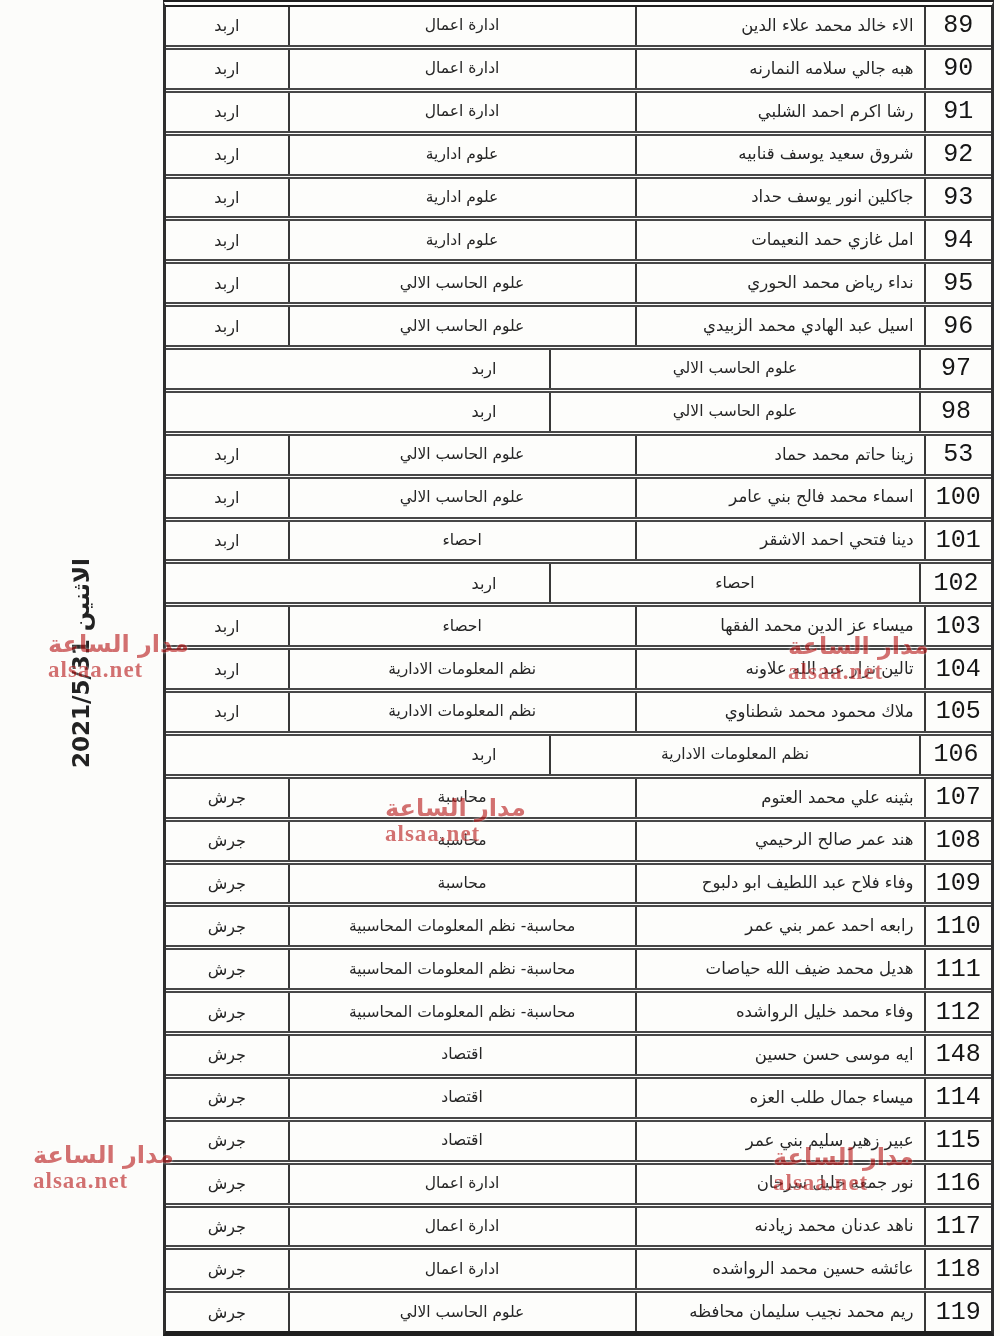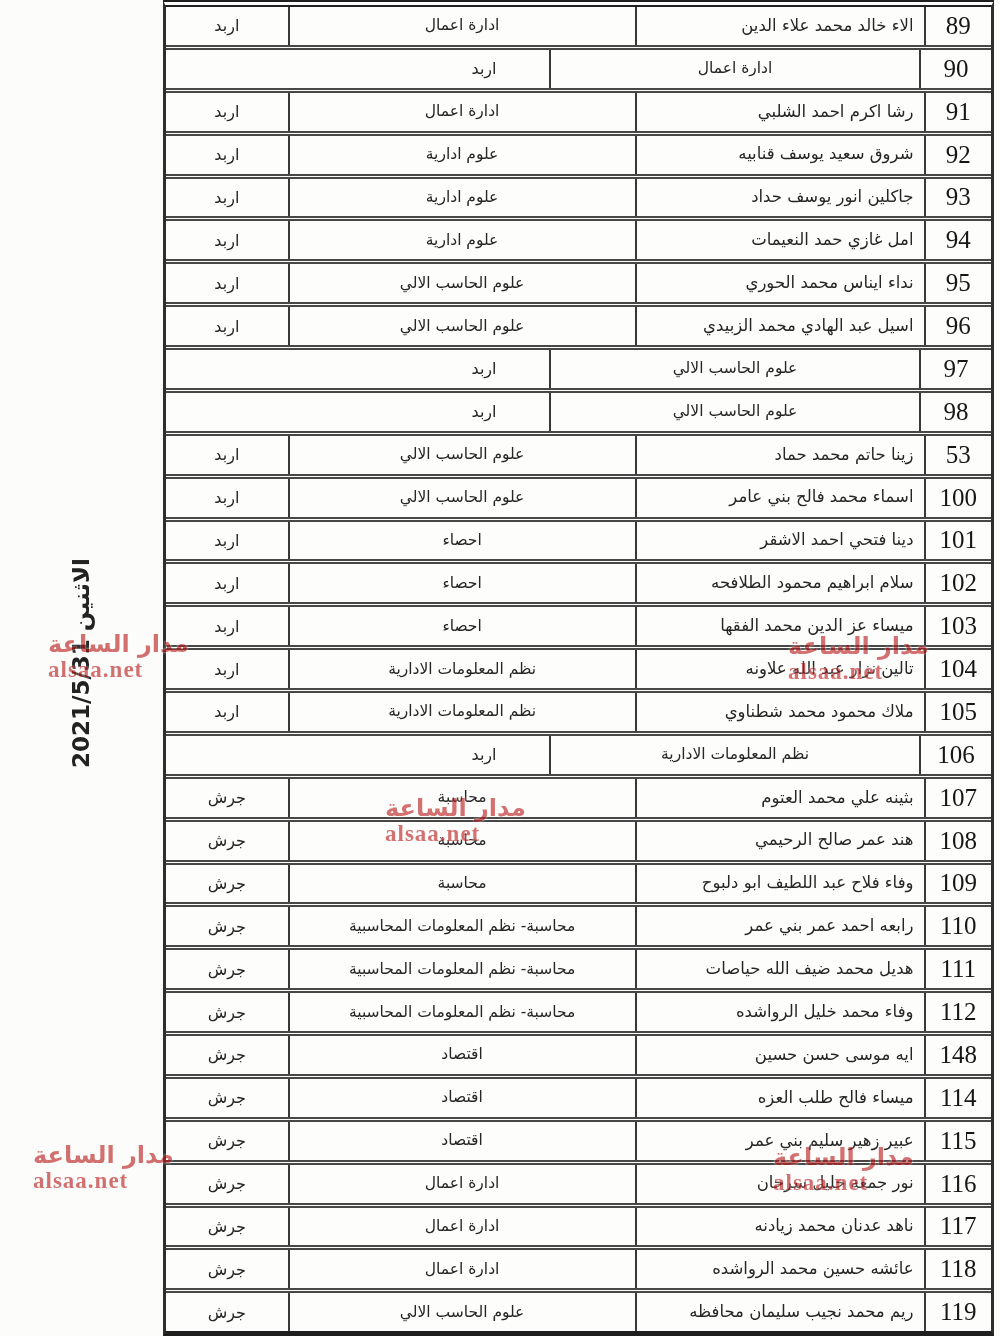--- a/index.html
+++ b/index.html
@@ -52,21 +52,21 @@
   .row:last-child{border-bottom:none;}
   .cell{
     display:flex;align-items:center;justify-content:center;
     box-sizing:border-box;
     border-left:2px solid #383838; 
     color:#262626;
     overflow:hidden;
   }
   .c-num{
     width:72px;
-    font-family:Liberation Serif, serif;
+    font-family:Liberation Mono, monospace;
     font-size:25px;
     color:#161616;
     direction:ltr;
   }
   .c-name{
     width:308px;
     justify-content:flex-start;
     padding-right:10px;
     font-size:16.5px;
     line-height:1.1;
@@ -113,20 +113,21 @@
 
   <div class="tbl">
       <div class="row">
         <div class="cell c-num">89</div>
         <div class="cell c-name">الاء خالد محمد علاء الدين</div>
         <div class="cell c-major">ادارة اعمال</div>
         <div class="cell c-city">اربد</div>
       </div>
       <div class="row">
         <div class="cell c-num">90</div>
+        <div class="cell c-name">هبه جالي سلامه النمارنه</div>
         <div class="cell c-major">ادارة اعمال</div>
         <div class="cell c-city">اربد</div>
       </div>
       <div class="row">
         <div class="cell c-num">91</div>
         <div class="cell c-name">رشا اكرم احمد الشلبي</div>
         <div class="cell c-major">ادارة اعمال</div>
         <div class="cell c-city">اربد</div>
       </div>
       <div class="row">
@@ -142,21 +143,21 @@
         <div class="cell c-city">اربد</div>
       </div>
       <div class="row">
         <div class="cell c-num">94</div>
         <div class="cell c-name">امل غازي حمد النعيمات</div>
         <div class="cell c-major">علوم ادارية</div>
         <div class="cell c-city">اربد</div>
       </div>
       <div class="row">
         <div class="cell c-num">95</div>
-        <div class="cell c-name">نداء ايناس محمد الحوري</div>
+        <div class="cell c-name">نداء رياض محمد الحوري</div>
         <div class="cell c-major">علوم الحاسب الالي</div>
         <div class="cell c-city">اربد</div>
       </div>
       <div class="row">
         <div class="cell c-num">96</div>
         <div class="cell c-name">اسيل عبد الهادي محمد الزبيدي</div>
         <div class="cell c-major">علوم الحاسب الالي</div>
         <div class="cell c-city">اربد</div>
       </div>
       <div class="row">
@@ -182,21 +183,20 @@
         <div class="cell c-city">اربد</div>
       </div>
       <div class="row">
         <div class="cell c-num">101</div>
         <div class="cell c-name">دينا فتحي احمد الاشقر</div>
         <div class="cell c-major">احصاء</div>
         <div class="cell c-city">اربد</div>
       </div>
       <div class="row">
         <div class="cell c-num">102</div>
-        <div class="cell c-name">سلام ابراهيم محمود الطلافحه</div>
         <div class="cell c-major">احصاء</div>
         <div class="cell c-city">اربد</div>
       </div>
       <div class="row">
         <div class="cell c-num">103</div>
         <div class="cell c-name">ميساء عز الدين محمد الفقها</div>
         <div class="cell c-major">احصاء</div>
         <div class="cell c-city">اربد</div>
       </div>
       <div class="row">
@@ -253,21 +253,21 @@
         <div class="cell c-city">جرش</div>
       </div>
       <div class="row">
         <div class="cell c-num">148</div>
         <div class="cell c-name">ايه موسى حسن حسين</div>
         <div class="cell c-major">اقتصاد</div>
         <div class="cell c-city">جرش</div>
       </div>
       <div class="row">
         <div class="cell c-num">114</div>
-        <div class="cell c-name">ميساء فالح طلب العزه</div>
+        <div class="cell c-name">ميساء جمال طلب العزه</div>
         <div class="cell c-major">اقتصاد</div>
         <div class="cell c-city">جرش</div>
       </div>
       <div class="row">
         <div class="cell c-num">115</div>
         <div class="cell c-name">عبير زهير سليم بني عمر</div>
         <div class="cell c-major">اقتصاد</div>
         <div class="cell c-city">جرش</div>
       </div>
       <div class="row">

